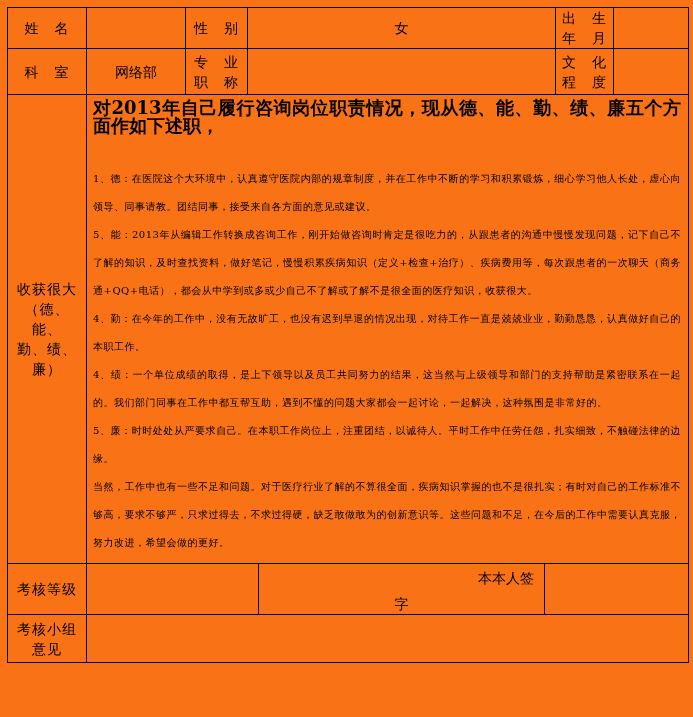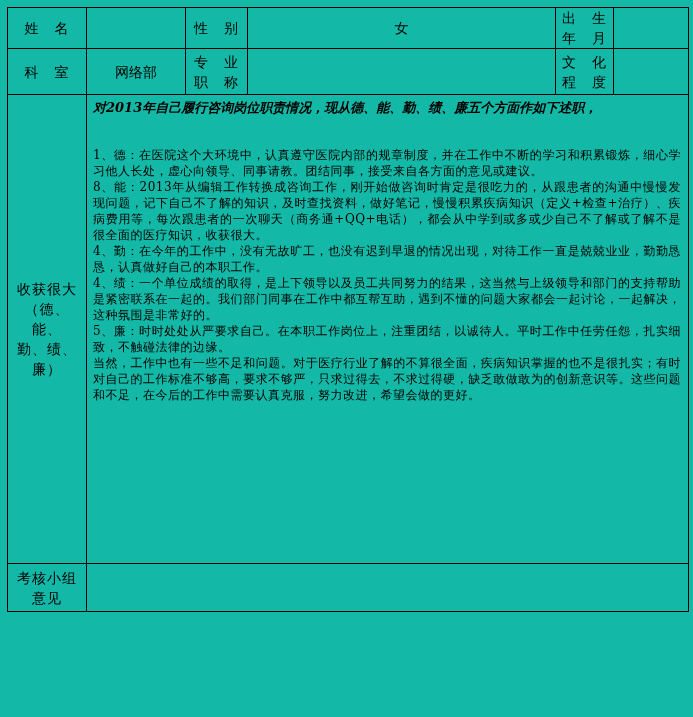--- a/index.html
+++ b/index.html
@@ -1,25 +1,25 @@
 <!DOCTYPE html>
 <html><head>
 <meta charset="utf-8">
 <style>
   * { margin:0; padding:0; box-sizing:border-box; }
   html,body { width:693px; height:717px; background:#ffffff; }
   body { font-family:"DejaVu Serif", serif; color:#000; }
-  .sheet { position:relative; width:693px; height:717px; background:#14b8a6; }
+  .sheet { position:relative; width:693px; height:717px; background:#f97316; }
   table.form { position:absolute; left:7px; top:7px; width:681px; border-collapse:collapse; table-layout:fixed; }
   td { border:1px solid #000; vertical-align:middle; overflow:hidden; }
   .label { text-align:center; font-size:14px; line-height:20px; white-space:pre-line; letter-spacing:1px; }
   .value { text-align:center; font-size:14px; line-height:20px; }
   .summary-body { vertical-align:top; padding:4px 7px 4px 6px; }
-  .summary-body p { font-size:12px; line-height:16px; letter-spacing:0.5px; text-align:justify; }
-  .summary-body p.intro { font-size:13px; font-weight:bold; line-height:18px; margin-bottom:30px; letter-spacing:0;font-style:italic; }
+  .summary-body p { font-size:10px; line-height:28px; letter-spacing:0.5px; text-align:justify; }
+  .summary-body p.intro { font-size:18px; font-weight:bold; line-height:18px; margin-bottom:30px; letter-spacing:0; }
   .sign-cell { vertical-align:top; padding-top:4px; }
   .sign-line1 { text-align:right; padding-right:10px; font-size:14px; line-height:20px; }
   .sign-line2 { text-align:center; font-size:14px; line-height:20px; margin-top:6px; }
   tr.r1 { height:37px; }
   tr.r2 { height:46px; }
   tr.r3 { height:39px; }
   tr.r4 { height:469px; }
   tr.r5 { height:49px; }
   tr.r6 { height:48px; }
 </style>
@@ -64,28 +64,37 @@
 
     <tr class="r4">
       <td class="label">收获很大
 （德、
 能、
 勤、绩、
 廉）</td>
       <td class="summary-body" colspan="7">
         <p class="intro">对2013年自己履行咨询岗位职责情况，现从德、能、勤、绩、廉五个方面作如下述职，</p>
         <p>1、德：在医院这个大环境中，认真遵守医院内部的规章制度，并在工作中不断的学习和积累锻炼，细心学习他人长处，虚心向领导、同事请教。团结同事，接受来自各方面的意见或建议。</p>
-        <p>8、能：2013年从编辑工作转换成咨询工作，刚开始做咨询时肯定是很吃力的，从跟患者的沟通中慢慢发现问题，记下自己不了解的知识，及时查找资料，做好笔记，慢慢积累疾病知识（定义+检查+治疗）、疾病费用等，每次跟患者的一次聊天（商务通+QQ+电话），都会从中学到或多或少自己不了解或了解不是很全面的医疗知识，收获很大。</p>
+        <p>5、能：2013年从编辑工作转换成咨询工作，刚开始做咨询时肯定是很吃力的，从跟患者的沟通中慢慢发现问题，记下自己不了解的知识，及时查找资料，做好笔记，慢慢积累疾病知识（定义+检查+治疗）、疾病费用等，每次跟患者的一次聊天（商务通+QQ+电话），都会从中学到或多或少自己不了解或了解不是很全面的医疗知识，收获很大。</p>
         <p>4、勤：在今年的工作中，没有无故旷工，也没有迟到早退的情况出现，对待工作一直是兢兢业业，勤勤恳恳，认真做好自己的本职工作。</p>
         <p>4、绩：一个单位成绩的取得，是上下领导以及员工共同努力的结果，这当然与上级领导和部门的支持帮助是紧密联系在一起的。我们部门同事在工作中都互帮互助，遇到不懂的问题大家都会一起讨论，一起解决，这种氛围是非常好的。</p>
         <p>5、廉：时时处处从严要求自己。在本职工作岗位上，注重团结，以诚待人。平时工作中任劳任怨，扎实细致，不触碰法律的边缘。</p>
         <p>当然，工作中也有一些不足和问题。对于医疗行业了解的不算很全面，疾病知识掌握的也不是很扎实；有时对自己的工作标准不够高，要求不够严，只求过得去，不求过得硬，缺乏敢做敢为的创新意识等。这些问题和不足，在今后的工作中需要认真克服，努力改进，希望会做的更好。</p>
       </td>
     </tr>
 
+    <tr class="r5">
+      <td class="label">考核等级</td>
+      <td class="value" colspan="3"></td>
+      <td class="sign-cell">
+        <div class="sign-line1">本本人签</div>
+        <div class="sign-line2">字</div>
+      </td>
+      <td class="value" colspan="3"></td>
+    </tr>
 
     <tr class="r6">
       <td class="label">考核小组
 意见</td>
       <td class="value" colspan="7"></td>
     </tr>
   </tbody>
     </table>
 </div>
 

